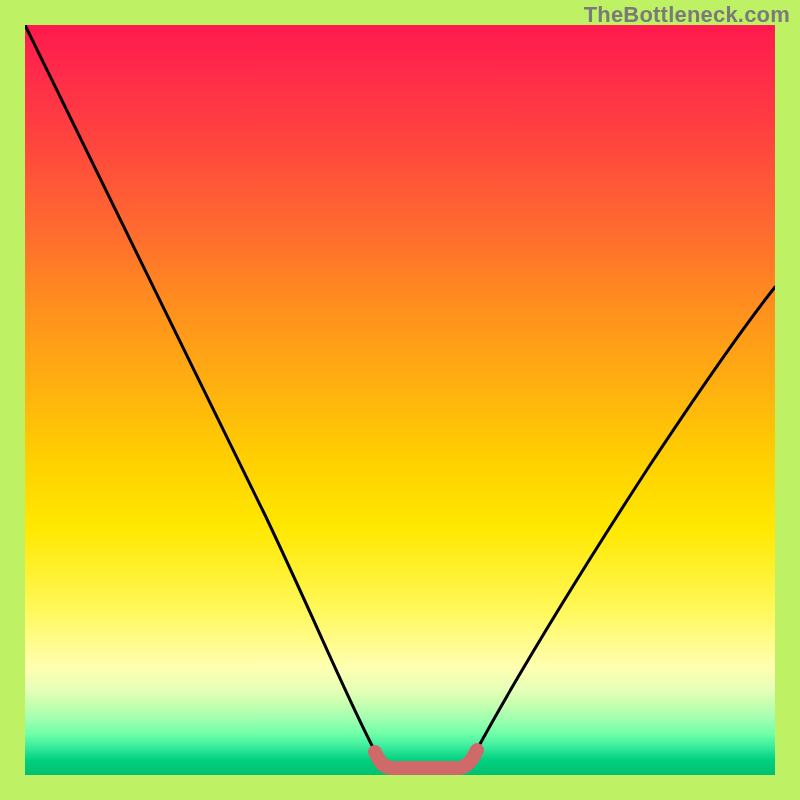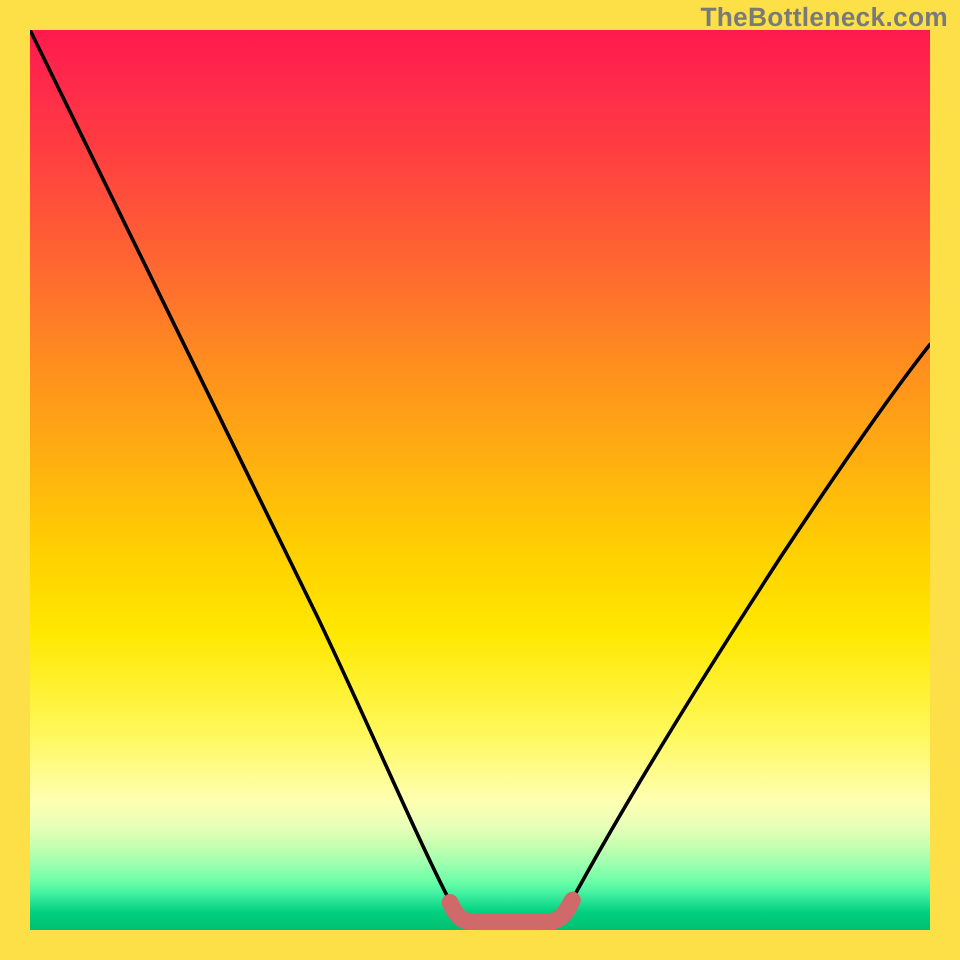--- a/index.html
+++ b/index.html
@@ -1,21 +1,21 @@
 <!DOCTYPE html>
 <html><head>
 <meta charset="utf-8">
 <style>
   * { margin: 0; padding: 0; box-sizing: border-box; }
   html, body { width: 800px; height: 800px; overflow: hidden; background: #000; }
   .frame {
     position: relative;
     width: 800px;
     height: 800px;
-    background: #fde047;
+    background: #bef264;
   }
   .plot-area {
     position: absolute;
     left: 25px;
     top: 25px;
     width: 750px;
     height: 750px;
   }
   .gradient-bg {
     position: absolute;

